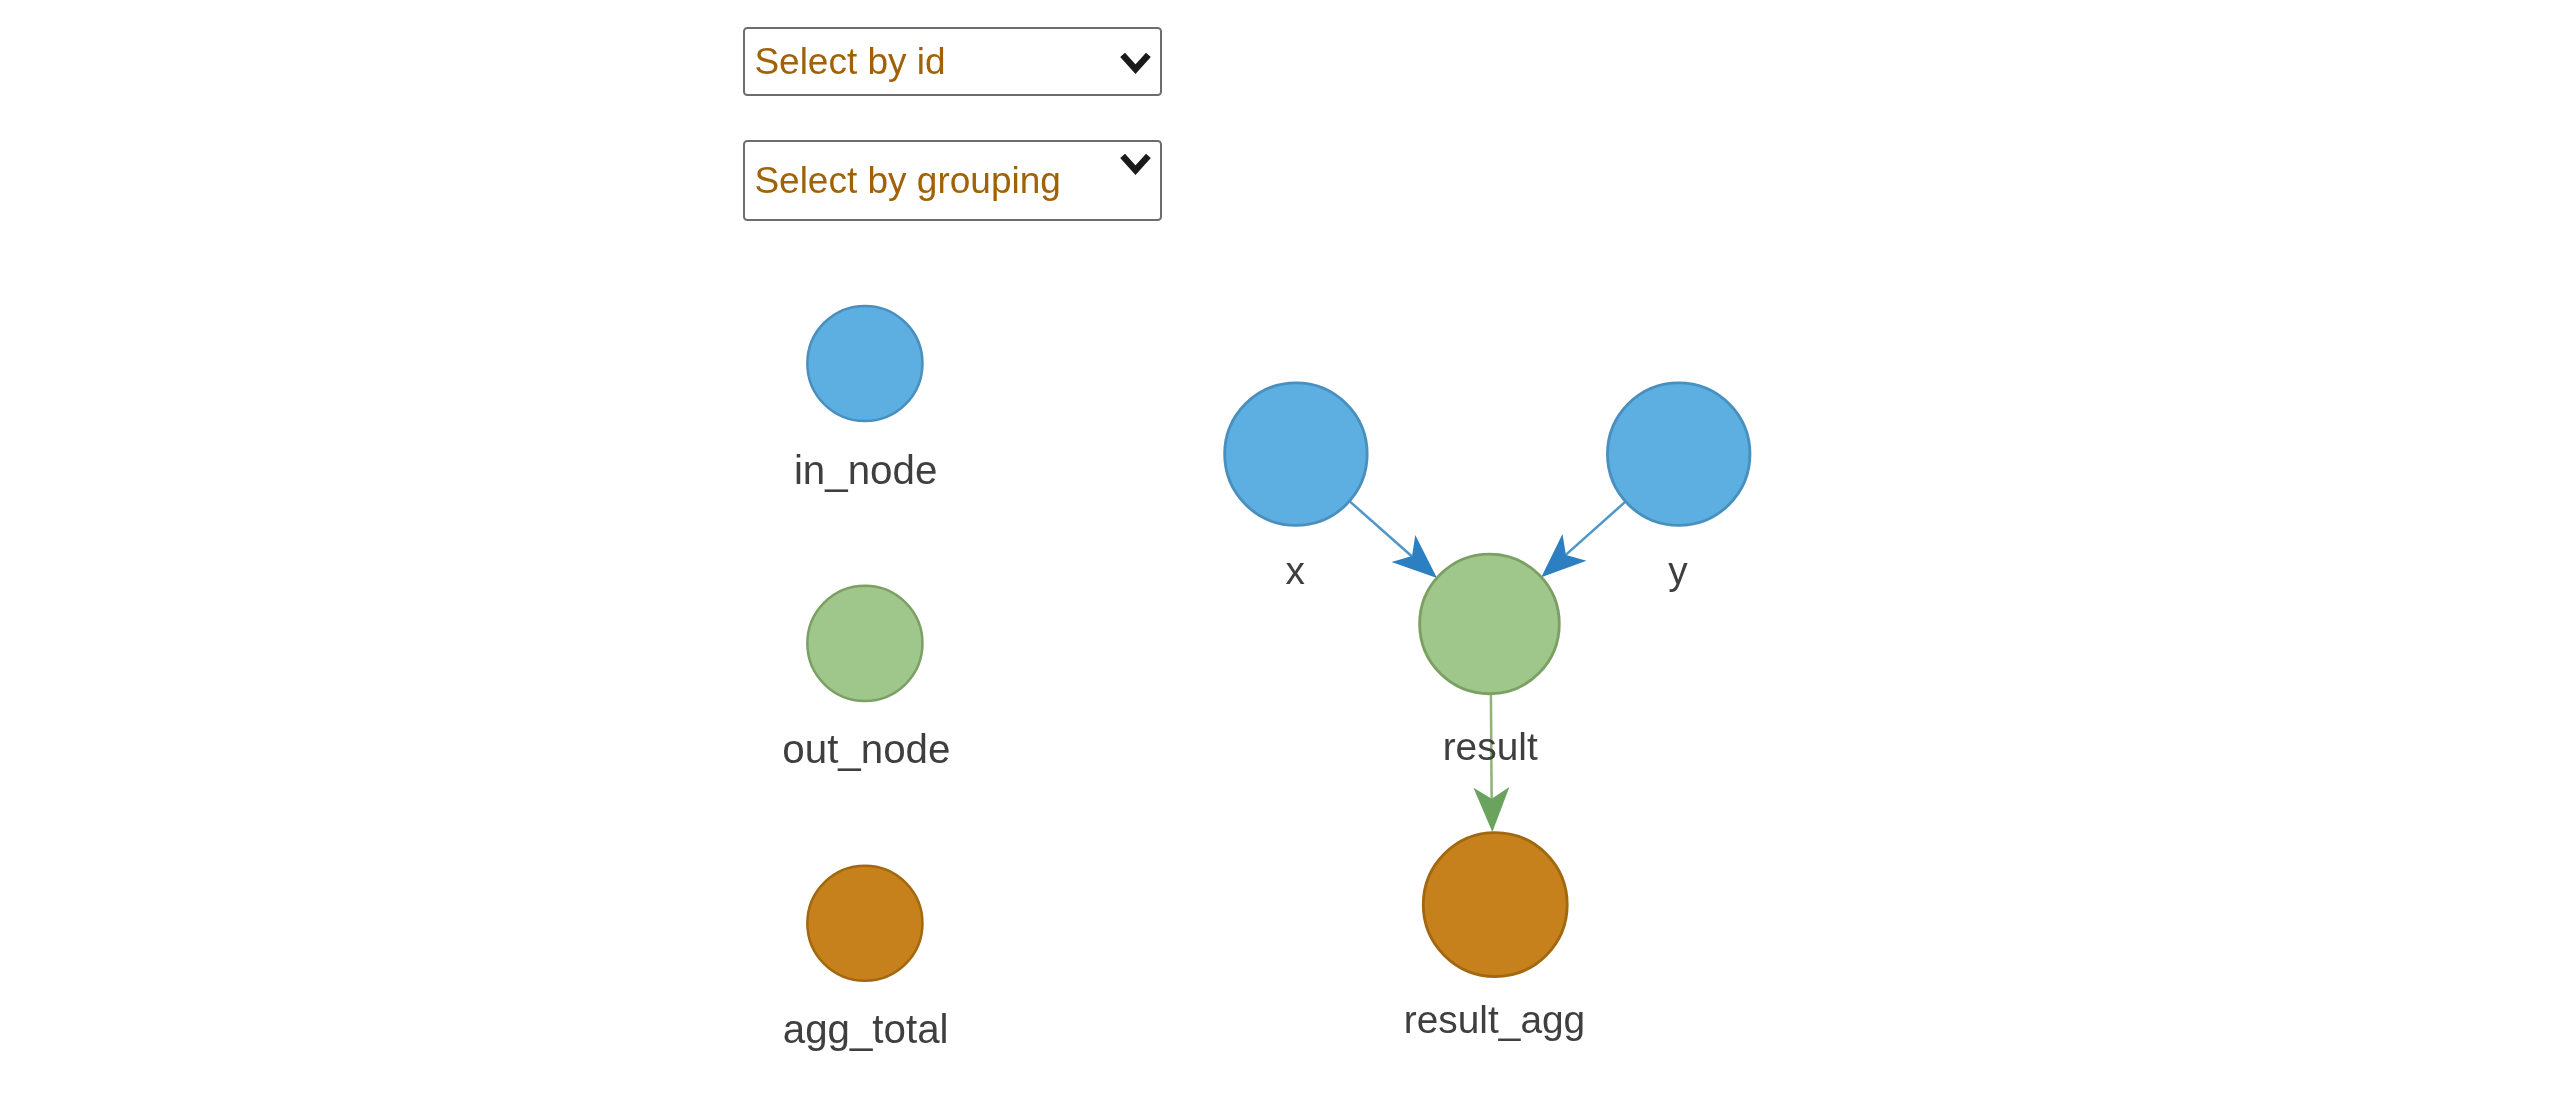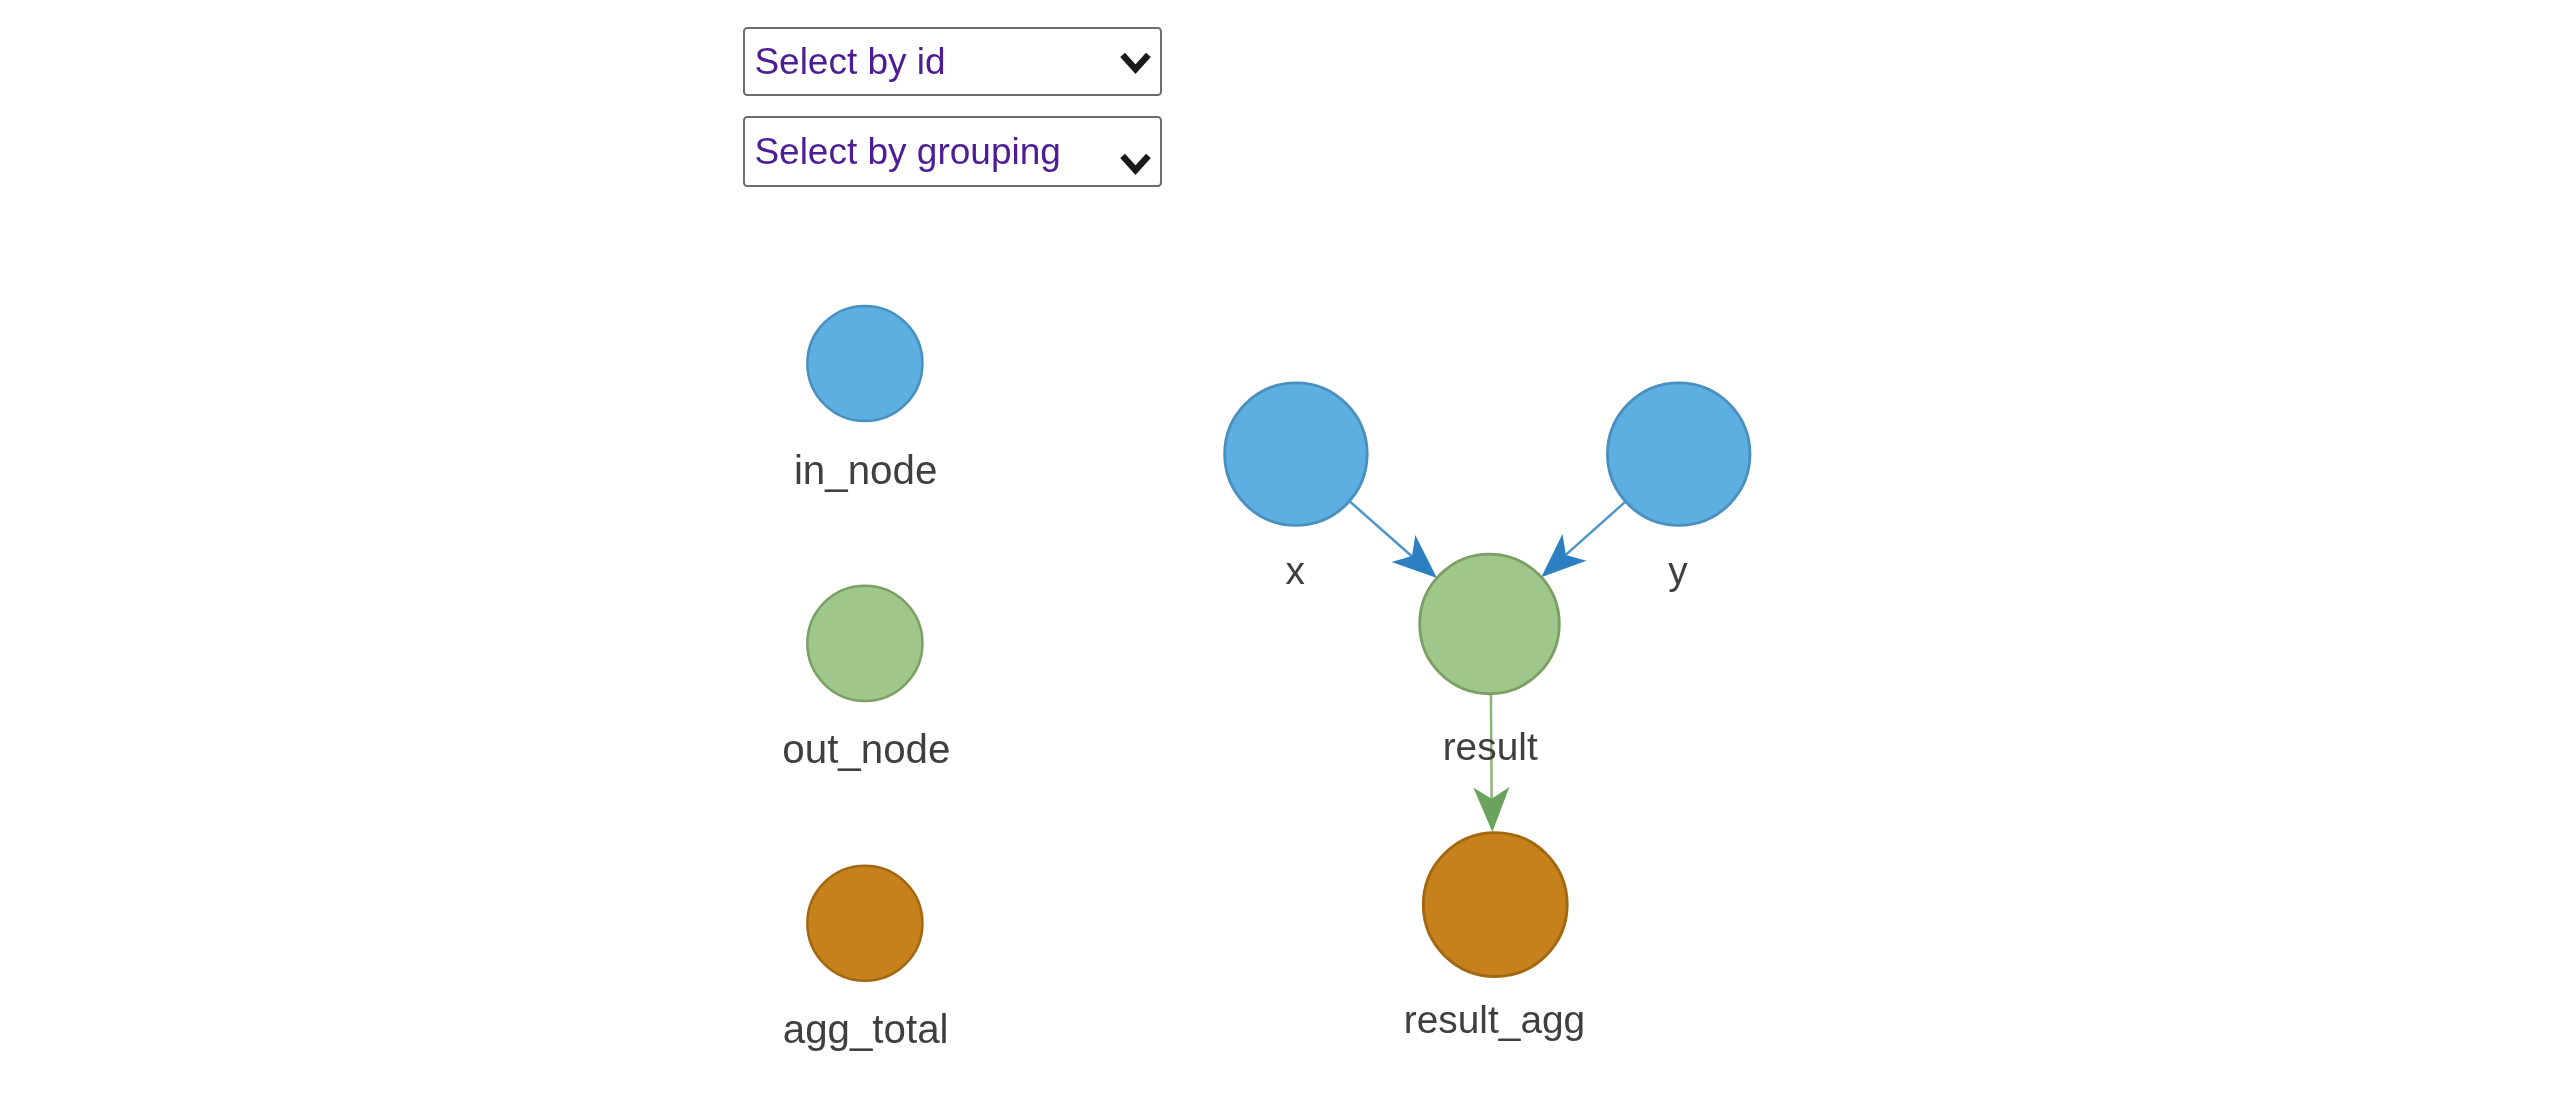--- a/index.html
+++ b/index.html
@@ -16,27 +16,27 @@
     left: 743px;
     width: 419px;
     height: 69px;
     box-sizing: border-box;
     appearance: none;
     -webkit-appearance: none;
     -moz-appearance: none;
     border: 2.2px solid #6d6d6d;
     border-radius: 4.3px;
     background: #ffffff;
-    color: #4c1d95;
+    color: #a16207;
     font-family: "Liberation Sans", sans-serif;
     font-size: 37px;
     padding: 0 79px 0 9.4px;
   }
   #dd-id    { top: 27px; }
-  #dd-group { top: 116px; height: 71px; }
+  #dd-group { top: 140px; height: 81px; }
 
   .chev { position: absolute; pointer-events: none; }
 
   #scene { position: absolute; left: 0; top: 0; }
 
   .graph-label  { font-family: "Liberation Sans", sans-serif; font-size: 54px; }
   .legend-label { font-family: "Liberation Sans", sans-serif; font-size: 56px; }
 
   .node   { stroke-width: 4; }
   .lgnd   { stroke-width: 3.5; }

